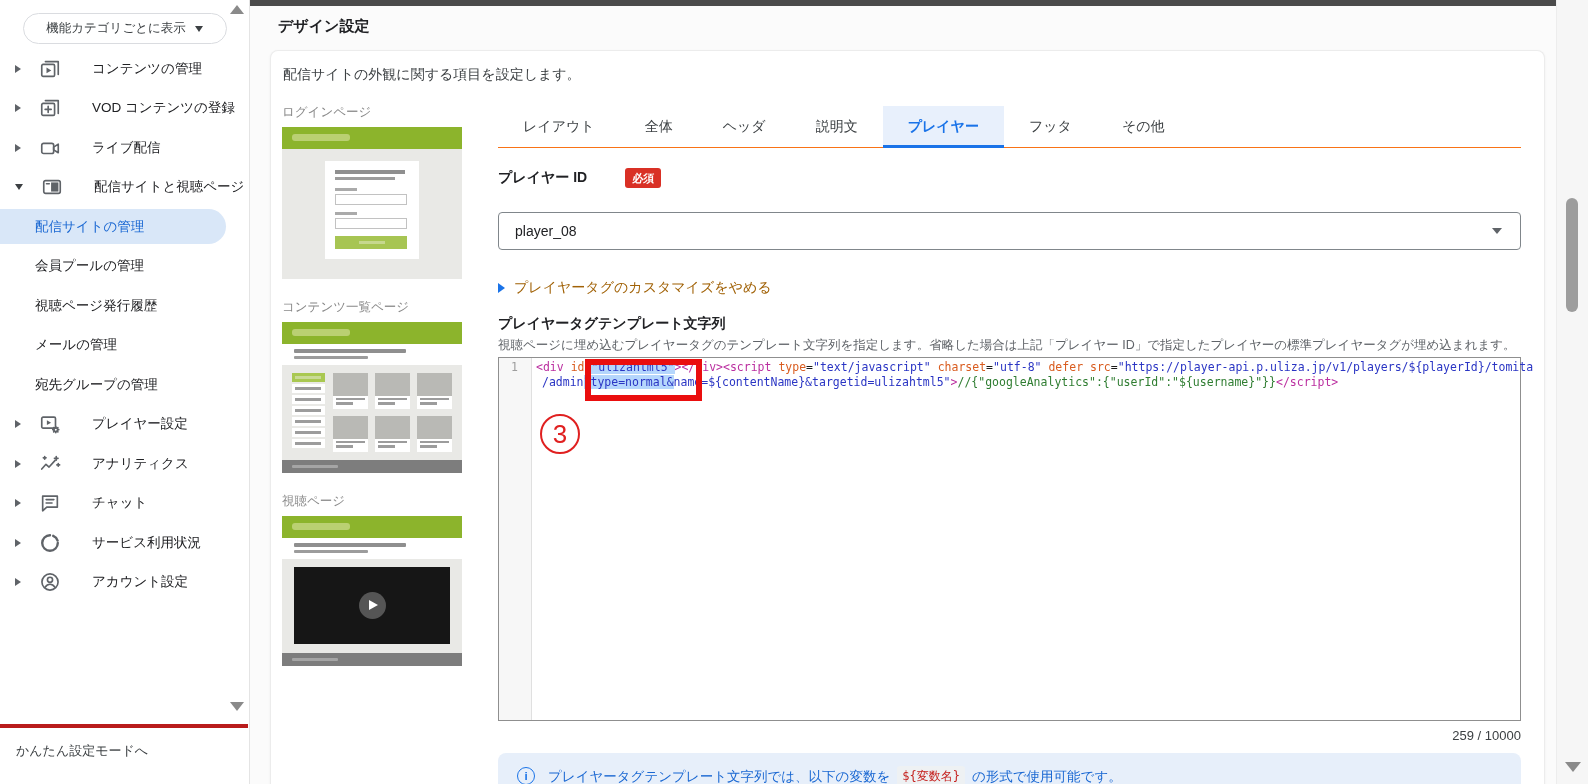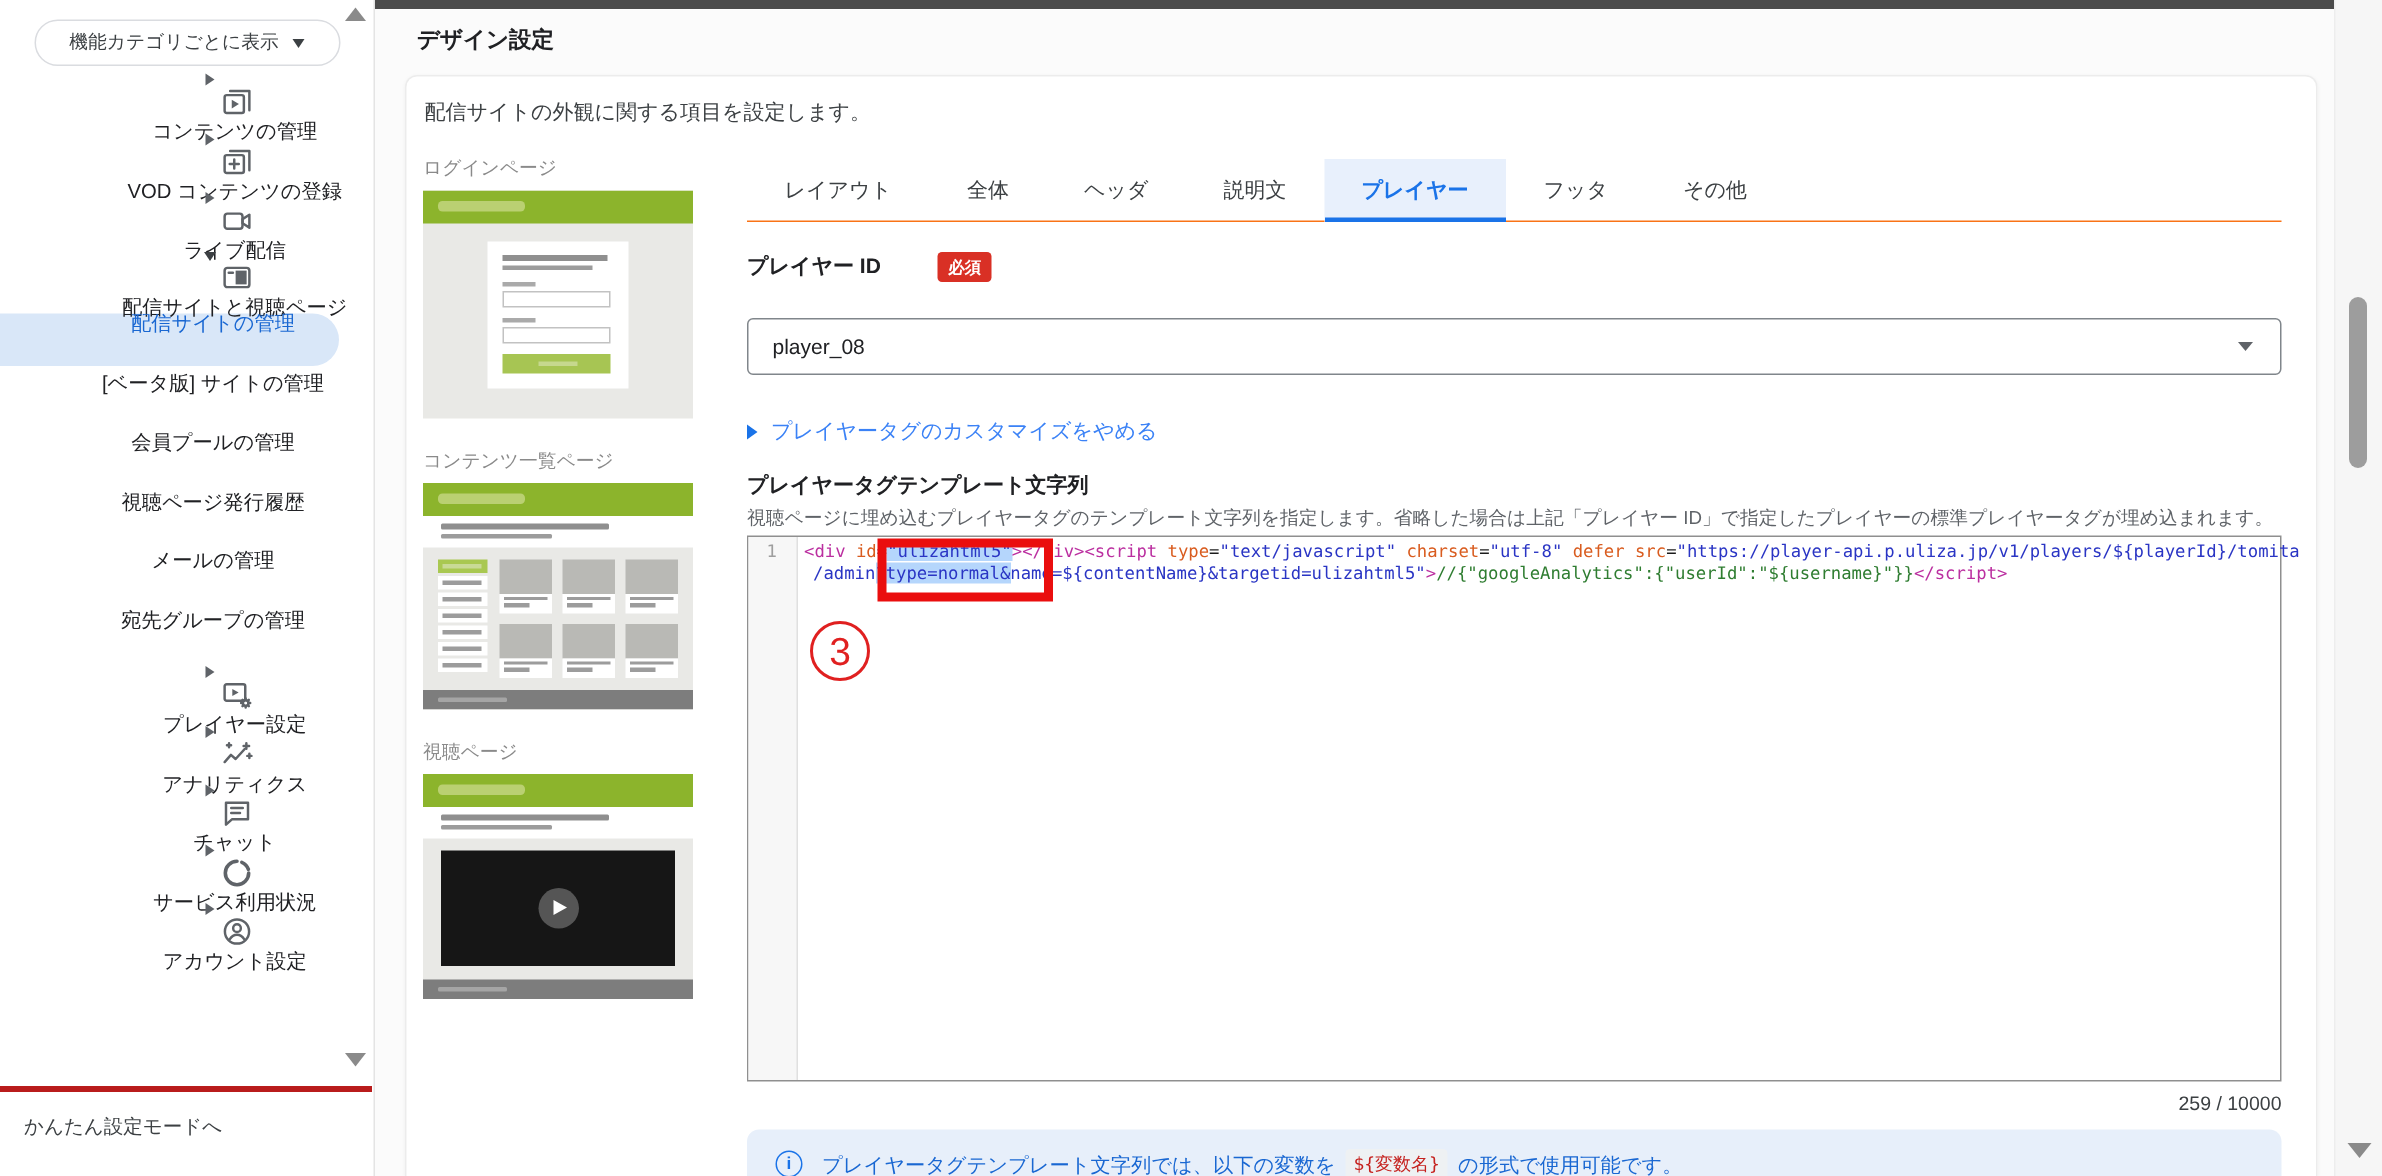--- a/index.html
+++ b/index.html
@@ -9,21 +9,21 @@
 
   
   .sidebar { position:absolute; left:0; top:0; width:250px; height:784px; background:#fff; border-right:1px solid #e4e4e4; }
   .sb-scroll-up, .sb-scroll-down { position:absolute; right:4px; width:16px; height:12px; display:flex; align-items:center; justify-content:center; }
   .sb-scroll-up { top:3px; }
   .sb-scroll-down { top:700px; }
   .tri-up { width:0; height:0; border-bottom:9px solid #8a8a8a; border-left:7px solid transparent; border-right:7px solid transparent; }
   .tri-down { width:0; height:0; border-top:9px solid #8a8a8a; border-left:7px solid transparent; border-right:7px solid transparent; }
   .sb-pill { margin:13px auto 0; width:204px; height:31px; border:1px solid #dadce0; border-radius:16px; background:#fff; display:flex; align-items:center; justify-content:center; gap:9px; font-size:12.5px; color:#3c4043; cursor:pointer; }
   .sb-menu { margin-top:5px; }
-  .sb-item { height:39.5px; display:flex; align-items:center; position:relative; cursor:pointer; font-size:13.5px; color:#202124;flex-direction:column; }
+  .sb-item { height:39.5px; display:flex; align-items:center; position:relative; cursor:pointer; font-size:13.5px; color:#202124; }
   .sb-caret { position:absolute; left:15px; }
   .caret-right { width:0; height:0; border-left:6px solid #5f6368; border-top:4.5px solid transparent; border-bottom:4.5px solid transparent; }
   .caret-down { width:0; height:0; border-top:6px solid #3c4043; border-left:4.5px solid transparent; border-right:4.5px solid transparent; }
   .sb-icon { position:absolute; left:33px; width:22px; height:22px; }
   .sb-icon svg { width:22px; height:22px; }
   .st { fill:none; stroke:#5f6368; stroke-width:1.8; stroke-linecap:round; stroke-linejoin:round; }
   .sb-label { margin-left:64px; white-space:nowrap; }
   .sb-item.sub .sb-label { margin-left:35px; }
   .sb-item.active { color:#1967d2; }
   .sb-active-pill { position:absolute; left:0; top:2px; width:226px; height:35px; background:#d9e7f8; border-radius:0 18px 18px 0; z-index:0; }
@@ -81,21 +81,21 @@
   .tab { padding:0 25px; height:42px; display:flex; align-items:center; font-size:14px; color:#3c4043; cursor:pointer; white-space:nowrap; }
   .tab.active { background:#e8f0fc; color:#1a73e8; box-shadow:inset 0 -3px 0 #1a73e8; font-weight:bold; }
 
   .pid-row { position:absolute; top:70px; left:0; display:flex; align-items:center; gap:10px; }
   .pid-label { font-size:14px; font-weight:bold; color:#202124; }
   .badge { background:#d93025; color:#fff; font-size:11px; font-weight:bold; padding:2.5px 7px; border-radius:3px;margin-left:28px; }
   .pid-desc { position:absolute; top:93px; left:0; font-size:12.5px; color:#5f6368; }
   .select { position:absolute; top:114px; left:0; right:0; height:38px; border:1px solid #80868b; border-radius:4px; background:#fff; display:flex; align-items:center; padding:0 16px; font-size:14px; color:#202124; cursor:pointer; }
   .select .sel-caret { position:absolute; right:18px; width:0; height:0; border-top:6px solid #5f6368; border-left:5px solid transparent; border-right:5px solid transparent; }
 
-  .link-row { position:absolute; top:181px; left:0; display:flex; align-items:center; gap:9px; color:#3b82f6; font-size:14px; cursor:pointer; }
+  .link-row { position:absolute; top:181px; left:0; display:flex; align-items:center; gap:9px; color:#a16207; font-size:14px; cursor:pointer; }
   .link-caret { width:0; height:0; border-left:7px solid #1a73e8; border-top:5px solid transparent; border-bottom:5px solid transparent; }
 
   .tpl-label { position:absolute; top:217px; left:0; font-size:14px; font-weight:bold; color:#202124; }
   .tpl-desc { position:absolute; top:239px; left:0; font-size:12.5px; color:#5f6368; }
 
   
   .editor { position:absolute; top:259px; left:0; right:0; height:364px; border:1px solid #8f8f8f; background:#fff; }
   .gutter { position:absolute; left:0; top:0; bottom:0; width:33px; background:#f7f7f7; border-right:1px solid #e0e0e0; }
   .ln { margin-top:2px; text-align:right; padding-right:13px; font-family:"DejaVu Sans Mono","Liberation Mono",monospace; font-size:11.5px; line-height:15px; color:#9e9e9e; }
   .code { position:absolute; left:33px; top:0; right:0; padding:2px 4px 0; font-family:"DejaVu Sans Mono","Liberation Mono",monospace; font-size:11.5px; line-height:15px; white-space:pre; color:#1b1b1b; }
@@ -168,23 +168,20 @@
               <rect x="11" y="7" width="8" height="10" fill="#5f6368"></rect>
               <path class="st" d="M6 8.5h3"></path>
             </svg></span>
           <span class="sb-label">配信サイトと視聴ページ</span>
         </div>
         <div class="sb-item sub active">
           <div class="sb-active-pill"></div>
           <span class="sb-label">配信サイトの管理</span>
         </div>
         <div class="sb-item sub">
-          <span class="sb-label">[ベータ版] サイトの管理</span>
-        </div>
-        <div class="sb-item sub">
           <span class="sb-label">会員プールの管理</span>
         </div>
         <div class="sb-item sub">
           <span class="sb-label">視聴ページ発行履歴</span>
         </div>
         <div class="sb-item sub">
           <span class="sb-label">メールの管理</span>
         </div>
         <div class="sb-item sub">
           <span class="sb-label">宛先グループの管理</span>

